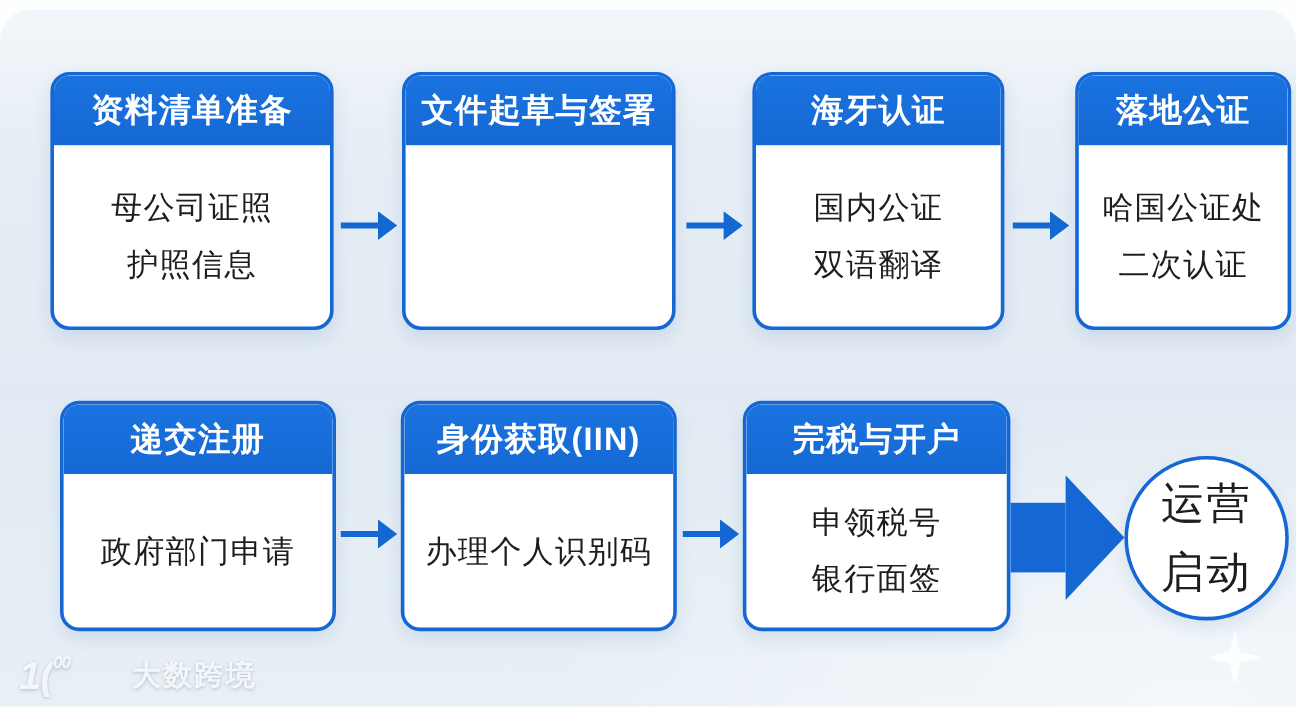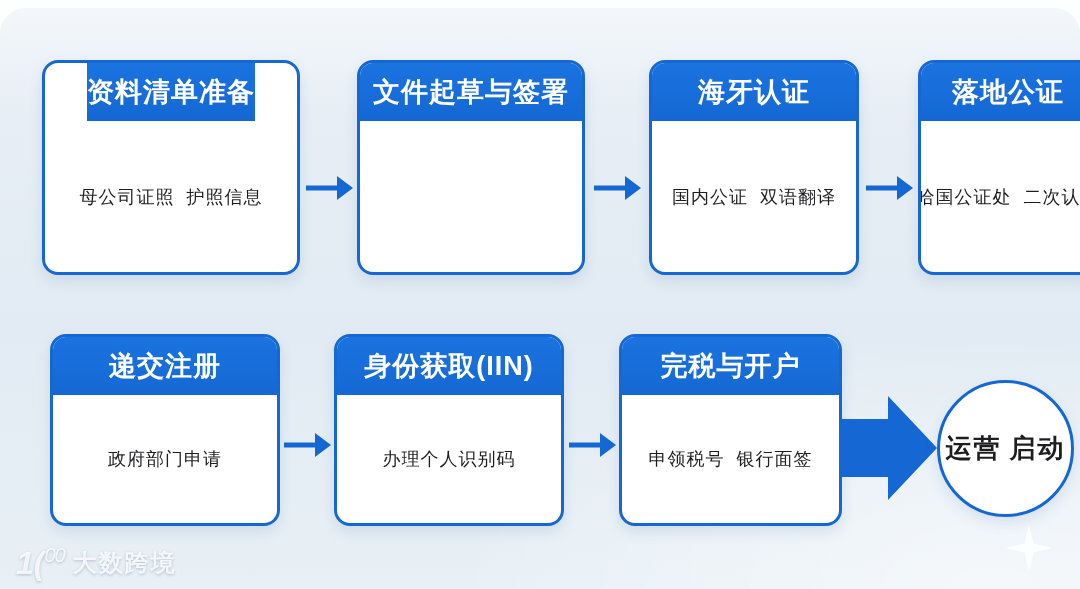--- a/index.html
+++ b/index.html
@@ -29,41 +29,41 @@
   .card{
     border:3px solid var(--blue);
     border-radius:16px;
     background:#fff;
     overflow:hidden;
     display:flex;flex-direction:column;
     box-shadow:0 6px 14px rgba(40,90,160,.13);
   }
   .row1 .card{height:215px;}
   .row2 .card{height:192px;}
-  .w226{width:258px;align-items:center;} .w228{width:228px;} .w210{width:210px;text-align:center;} .w152{width:180px;}
+  .w226{width:236px;} .w228{width:228px;} .w210{width:210px;text-align:center;} .w152{width:180px;}
   .w230{width:230px;} .w223{width:223px;}
 
   .card-header{
     background:linear-gradient(180deg,#1a73e0,var(--blue));
     color:#fff;
     font-weight:700;
     font-size:27px;
     letter-spacing:1px;
     height:58px;
     display:flex;align-items:center;justify-content:center;
     flex:0 0 58px;
     white-space:nowrap;
   }
   .card-body{
     flex:1;
-    display:flex;flex-direction:row;
+    display:flex;flex-direction:column;
     align-items:center;justify-content:center;
     gap:12px;
     color:var(--body-text);
-    font-size:18px;
+    font-size:26px;
     font-weight:500;
     letter-spacing:1px;
   }
   .line{white-space:nowrap;}
 
   .arrow-slot{
     display:flex;justify-content:center;
     flex:0 0 auto;
   }
   .a57{width:57px;} .a64{width:64px;} .a59{width:59px;}
@@ -76,40 +76,40 @@
     display:flex;justify-content:center;
     margin-top:56px;
   }
   .final-circle{
     width:137px;height:137px;
     flex:0 0 auto;
     margin-top:46px;
     border:3px solid var(--blue);
     border-radius:50%;
     background:#fff;
-    display:flex;flex-direction:row;
+    display:flex;flex-direction:column;
     align-items:center;justify-content:center;
     gap:8px;
-    font-size:26px;font-weight:700;
+    font-size:36px;font-weight:400;
     color:var(--body-text);
     letter-spacing:2px;
     box-shadow:0 6px 14px rgba(40,90,160,.12);
   }
 
   .watermark{
     position:absolute;
     left:16px;bottom:10px;
     display:flex;align-items:center;gap:8px;
     color:rgba(255,255,255,.82);
     text-shadow:0 1px 3px rgba(110,130,155,.45);
     user-select:none;
   }
   .wm-logo{font-size:32px;font-weight:700;font-style:italic;line-height:1;}
-  .wm-logo sup{font-size:20px;font-weight:400;vertical-align:top;position:relative;top:-2px;letter-spacing:-1px;}
-  .wm-text{font-size:24px;font-weight:700;letter-spacing:2px;}
+  .wm-logo sup{font-size:14px;font-weight:700;vertical-align:top;position:relative;top:-2px;letter-spacing:-1px;}
+  .wm-text{font-size:24px;font-weight:700;letter-spacing:2px;margin-left:44px;}
 
   .sparkle{
     position:absolute;
     right:28px;bottom:18px;
     width:46px;height:46px;
     background:rgba(255,255,255,.85);
     clip-path:polygon(50% 0,60% 40%,100% 50%,60% 60%,50% 100%,40% 60%,0 50%,40% 40%);
     filter:blur(.6px);
   }
 </style>

